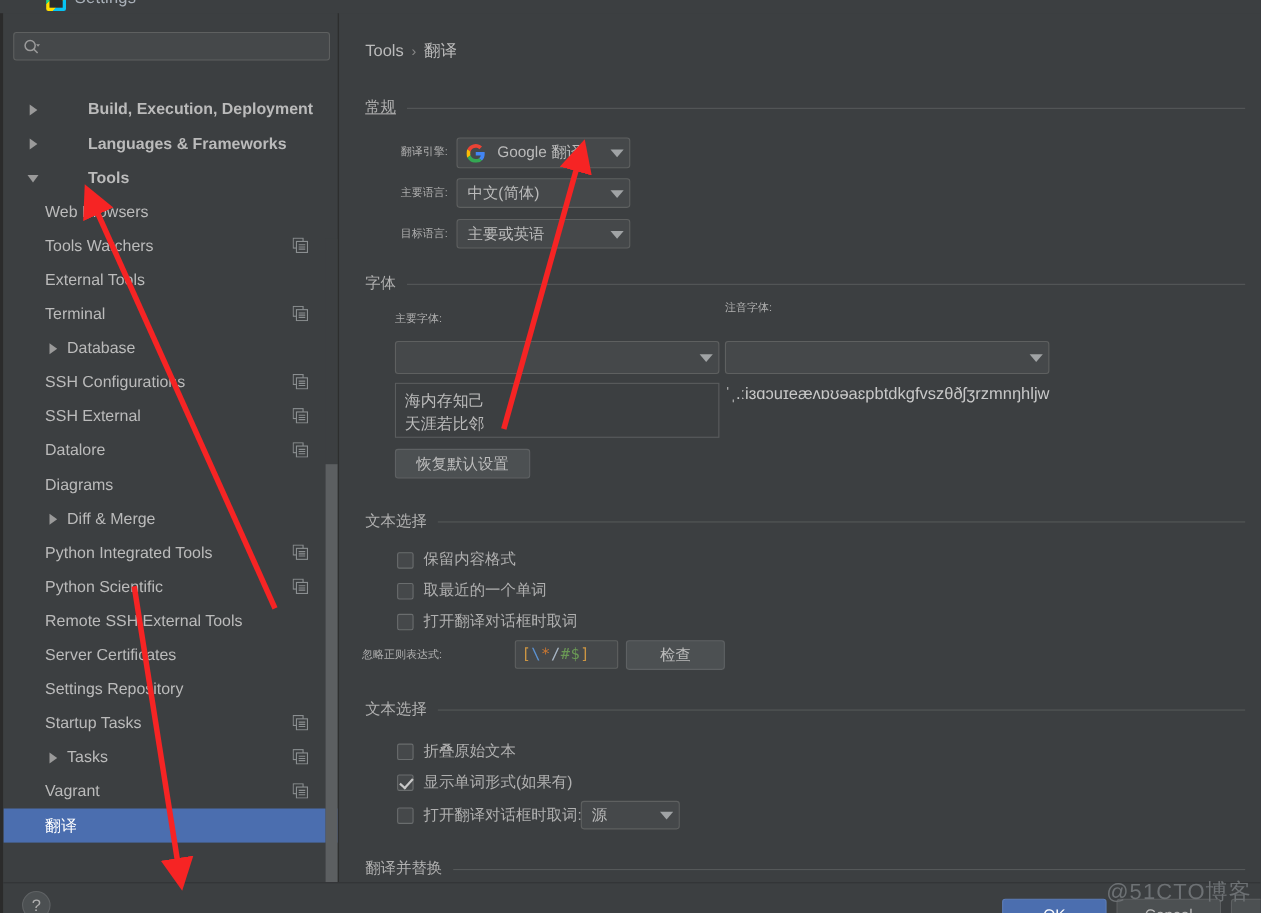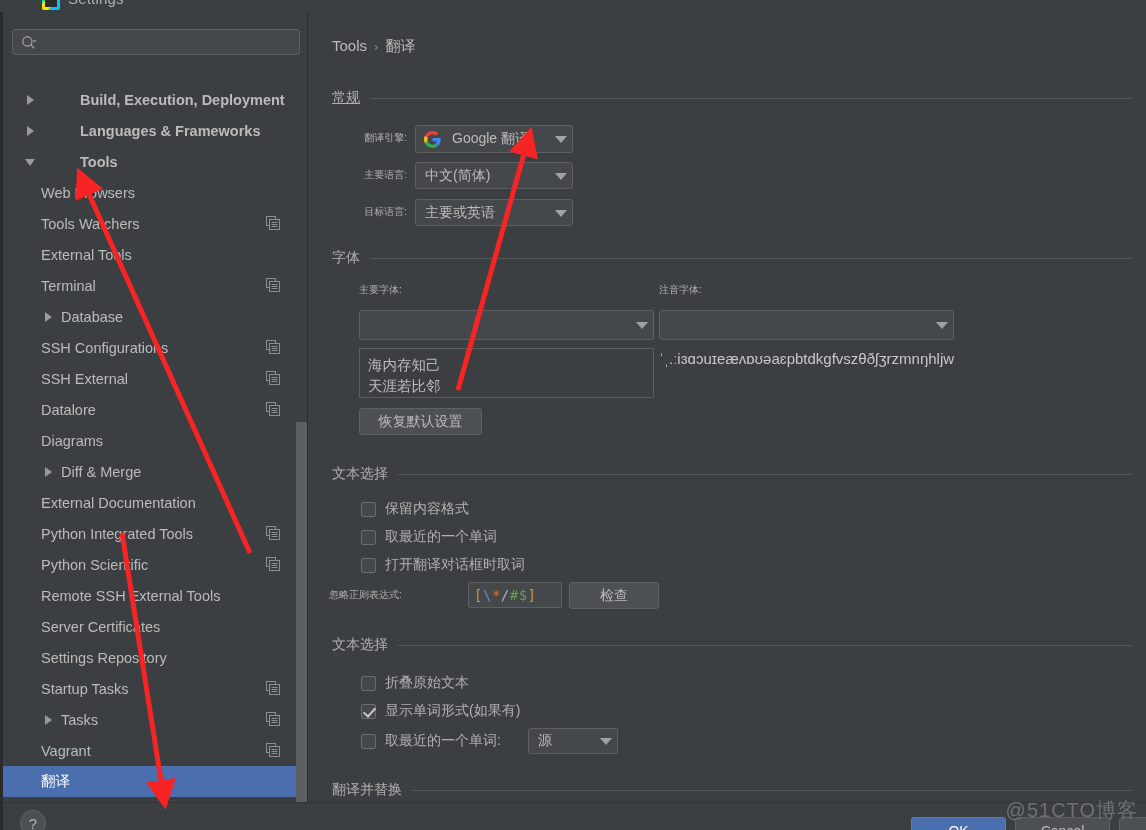--- a/index.html
+++ b/index.html
@@ -389,23 +389,20 @@
             </svg></span>
         </div>
         <div class="tree-row lvl1">
           <span class="label">Diagrams</span>
         </div>
         <div class="tree-row lvl1 has-arrow">
           <span class="arrow collapsed"></span>
           <span class="label">Diff &amp; Merge</span>
         </div>
         <div class="tree-row lvl1">
-          <span class="label">External Documentation</span>
-        </div>
-        <div class="tree-row lvl1">
           <span class="label">Python Integrated Tools</span>
           <span class="copy-ico"><svg width="14" height="14" viewBox="0 0 14 14">
               <rect x="0.5" y="0.5" width="9" height="9" fill="none" stroke="#8b8f91"></rect>
               <rect x="3.5" y="3.5" width="10" height="10" fill="#3c3f41" stroke="#8b8f91"></rect>
               <line x1="5.5" y1="6.5" x2="11.5" y2="6.5" stroke="#8b8f91"></line>
               <line x1="5.5" y1="8.5" x2="11.5" y2="8.5" stroke="#8b8f91"></line>
               <line x1="5.5" y1="10.5" x2="11.5" y2="10.5" stroke="#8b8f91"></line>
             </svg></span>
         </div>
         <div class="tree-row lvl1">
@@ -515,21 +512,21 @@
       <span class="carrow"></span>
     </div>
     <div class="preview-box" style="left:50px; top:336px; width:295px; height:50px;">
       <div>海内存知己</div>
       <div>天涯若比邻</div>
     </div>
     <div class="btn" style="left:50px; top:396px; width:123px; height:27px;">
       <span>恢复默认设置</span>
     </div>
 
-    <div class="fld-label" style="left:350px; top:271px; text-align:left;">注音字体:</div>
+    <div class="fld-label" style="left:350px; top:261px; text-align:left;">注音字体:</div>
     <div class="combo" style="left:350px; top:298px; width:295px; height:30px;">
       <span class="cval"></span>
       <span class="carrow"></span>
     </div>
     <div class="plain-preview" style="left:350px; top:338px;">ˈˌ.ːiɜɑɔuɪeæʌɒʊəaɛpbtdkgfvszθðʃʒrzmnŋhljw</div>
 
     <div class="section-title" style="left:23px; top:453px;">
       <span class="st-text">文本选择</span>
       <span class="st-line"></span>
     </div>
@@ -568,21 +565,21 @@
     <div class="cb-row" style="left:52px; top:662px;">
       <span class="cb"></span>
       <span>折叠原始文本</span>
     </div>
     <div class="cb-row" style="left:52px; top:690px;">
       <span class="cb checked"></span>
       <span>显示单词形式(如果有)</span>
     </div>
     <div class="cb-row" style="left:52px; top:720px;">
       <span class="cb"></span>
-      <span>取最近的一个单词:</span>
+      <span>打开翻译对话框时取词:</span>
     </div>
     <div class="combo" style="left:219px; top:716px; width:90px; height:26px;">
       <span class="cval">源</span>
       <span class="carrow"></span>
     </div>
 
     <div class="section-title" style="left:23px; top:769px;">
       <span class="st-text">翻译并替换</span>
       <span class="st-line"></span>
     </div>

